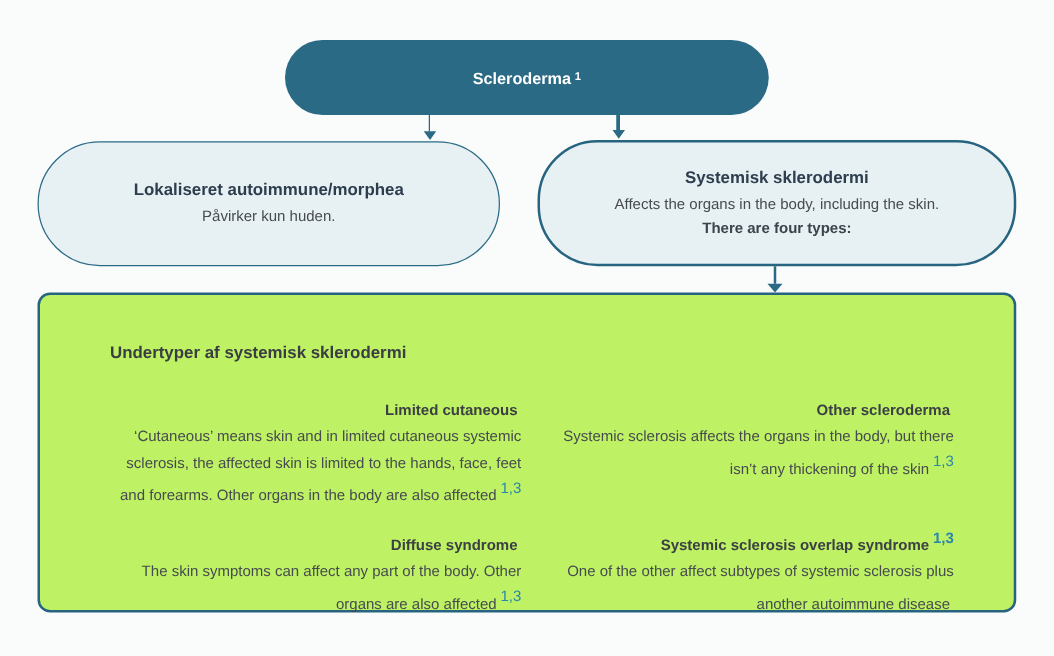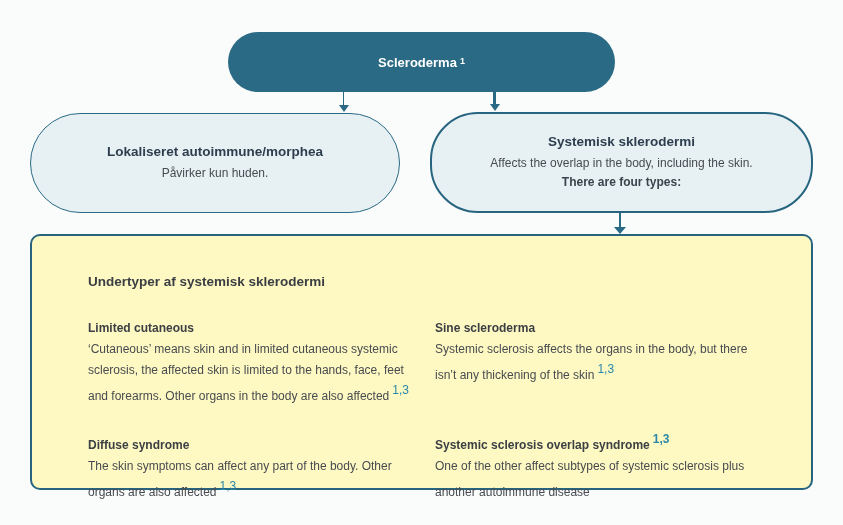--- a/index.html
+++ b/index.html
@@ -54,28 +54,28 @@
   .arrow-2 .shaft { width: 3px; height: 12px; }
   .arrow-3 { left: 614px; top: 213px; width: 12px; }
   .arrow-3 .shaft { width: 2px; height: 14px; }
   .arrow-3 .head {
     border-left-width: 6px; border-right-width: 6px; border-top-width: 7px;
   }
 
   
   .panel {
     position: absolute; left: 30px; top: 234px; width: 783px; height: 256px;
-    background: #fef9c3; border: 2.5px solid #26647f; border-radius: 10px;
+    background: #bef264; border: 2.5px solid #26647f; border-radius: 10px;
     padding: 38px 30px 0 56px;
   }
   .panel-heading {
     font-size: 13.5px; font-weight: bold; color: #3a3e42; margin-bottom: 24px;
   }
   .subtypes-grid {
-    display: grid; grid-template-columns: 347px 1fr; row-gap: 23px;
+    display: grid; grid-template-columns: 347px 1fr; row-gap: 14px; text-align: right;
   }
   .item { padding-right: 18px; }
   .item-title { font-size: 12px; font-weight: bold; color: #3c4044; line-height: 21px; }
   .item-body { font-size: 12px; color: #474b4f; line-height: 21px; }
   .ref {
     color: #2b87aa; font-size: 12px; margin-left: 3px;
     position: relative; top: -1px;
   }
   .item-title .ref { font-weight: bold; }
 </style>
@@ -98,40 +98,40 @@
     <div class="head"></div>
   </div>
 
   <div class="pill pill-left">
     <div class="pill-title">Lokaliseret autoimmune/morphea</div>
     <div class="pill-sub">Påvirker kun huden.</div>
   </div>
 
   <div class="pill pill-right">
     <div class="pill-title">Systemisk sklerodermi</div>
-    <div class="pill-sub">Affects the overlap in the body, including the skin.</div>
+    <div class="pill-sub">Affects the organs in the body, including the skin.</div>
     <div class="pill-sub-bold">There are four types:</div>
   </div>
 
   <div class="arrow arrow-3">
     <div class="shaft"></div>
     <div class="head"></div>
   </div>
 
   <div class="panel">
     <div class="panel-heading">Undertyper af systemisk sklerodermi</div>
     <div class="subtypes-grid">
 
       <div class="item">
         <div class="item-title"><span>Limited cutaneous</span><sup class="ref"></sup></div>
         <div class="item-body"><span>‘Cutaneous’ means skin and in limited cutaneous systemic sclerosis, the affected skin is limited to the hands, face, feet and forearms. Other organs in the body are also affected</span><sup class="ref">1,3</sup></div>
       </div>
 
       <div class="item">
-        <div class="item-title"><span>Sine scleroderma</span><sup class="ref"></sup></div>
+        <div class="item-title"><span>Other scleroderma</span><sup class="ref"></sup></div>
         <div class="item-body"><span>Systemic sclerosis affects the organs in the body, but there isn’t any thickening of the skin</span><sup class="ref">1,3</sup></div>
       </div>
 
       <div class="item">
         <div class="item-title"><span>Diffuse syndrome</span><sup class="ref"></sup></div>
         <div class="item-body"><span>The skin symptoms can affect any part of the body. Other organs are also affected</span><sup class="ref">1,3</sup></div>
       </div>
 
       <div class="item">
         <div class="item-title"><span>Systemic sclerosis overlap syndrome</span><sup class="ref">1,3</sup></div>

